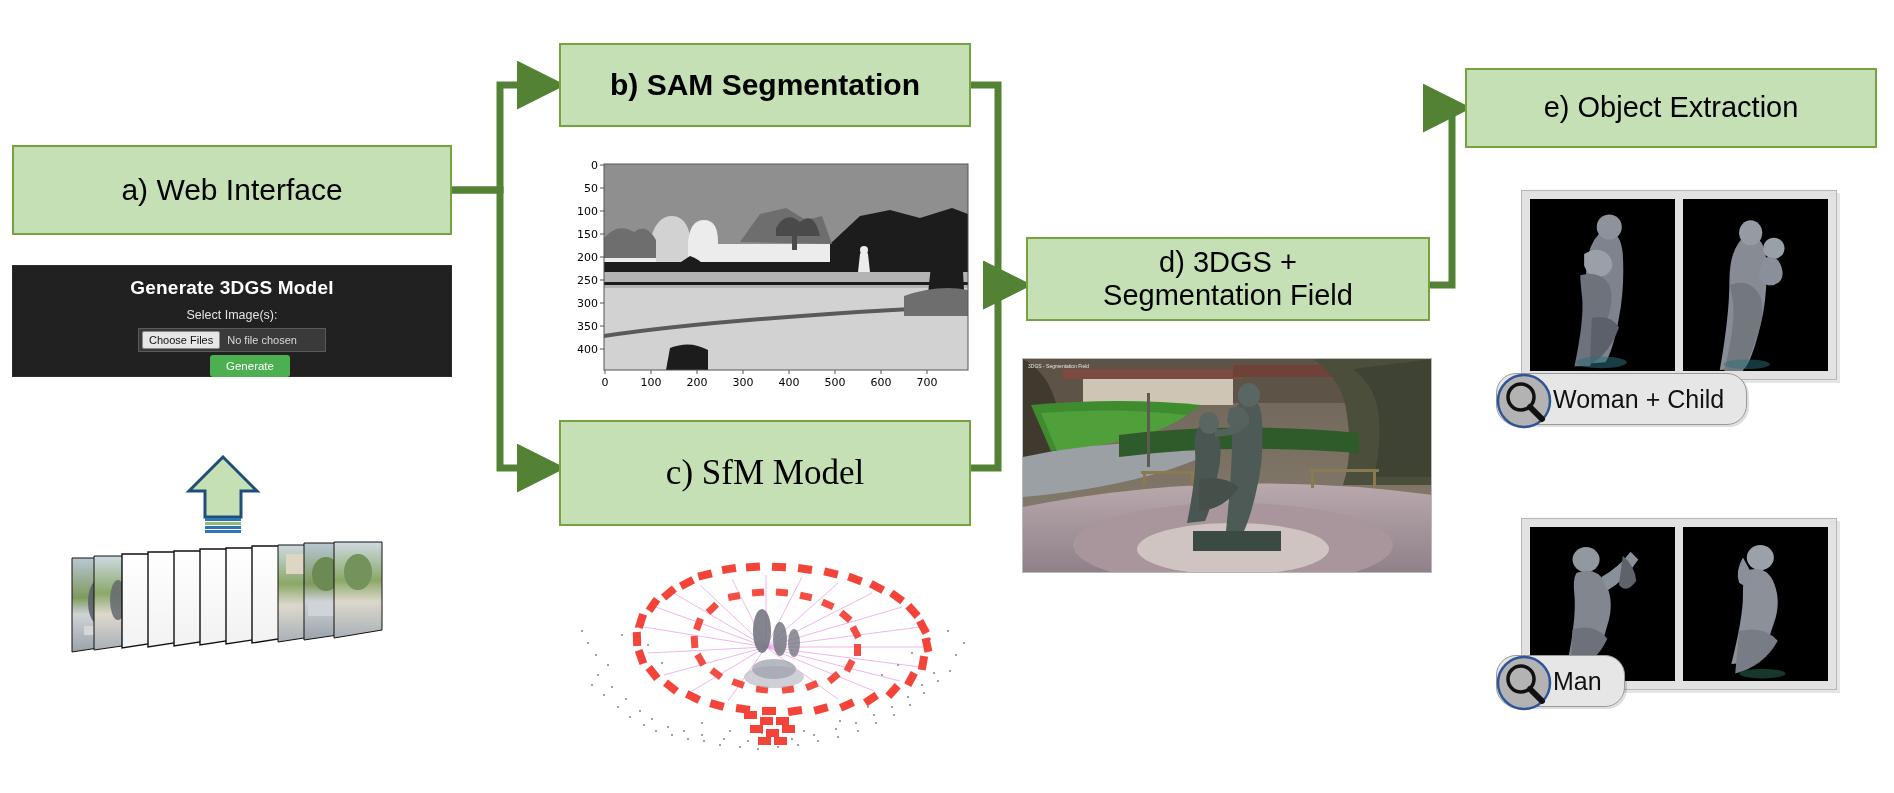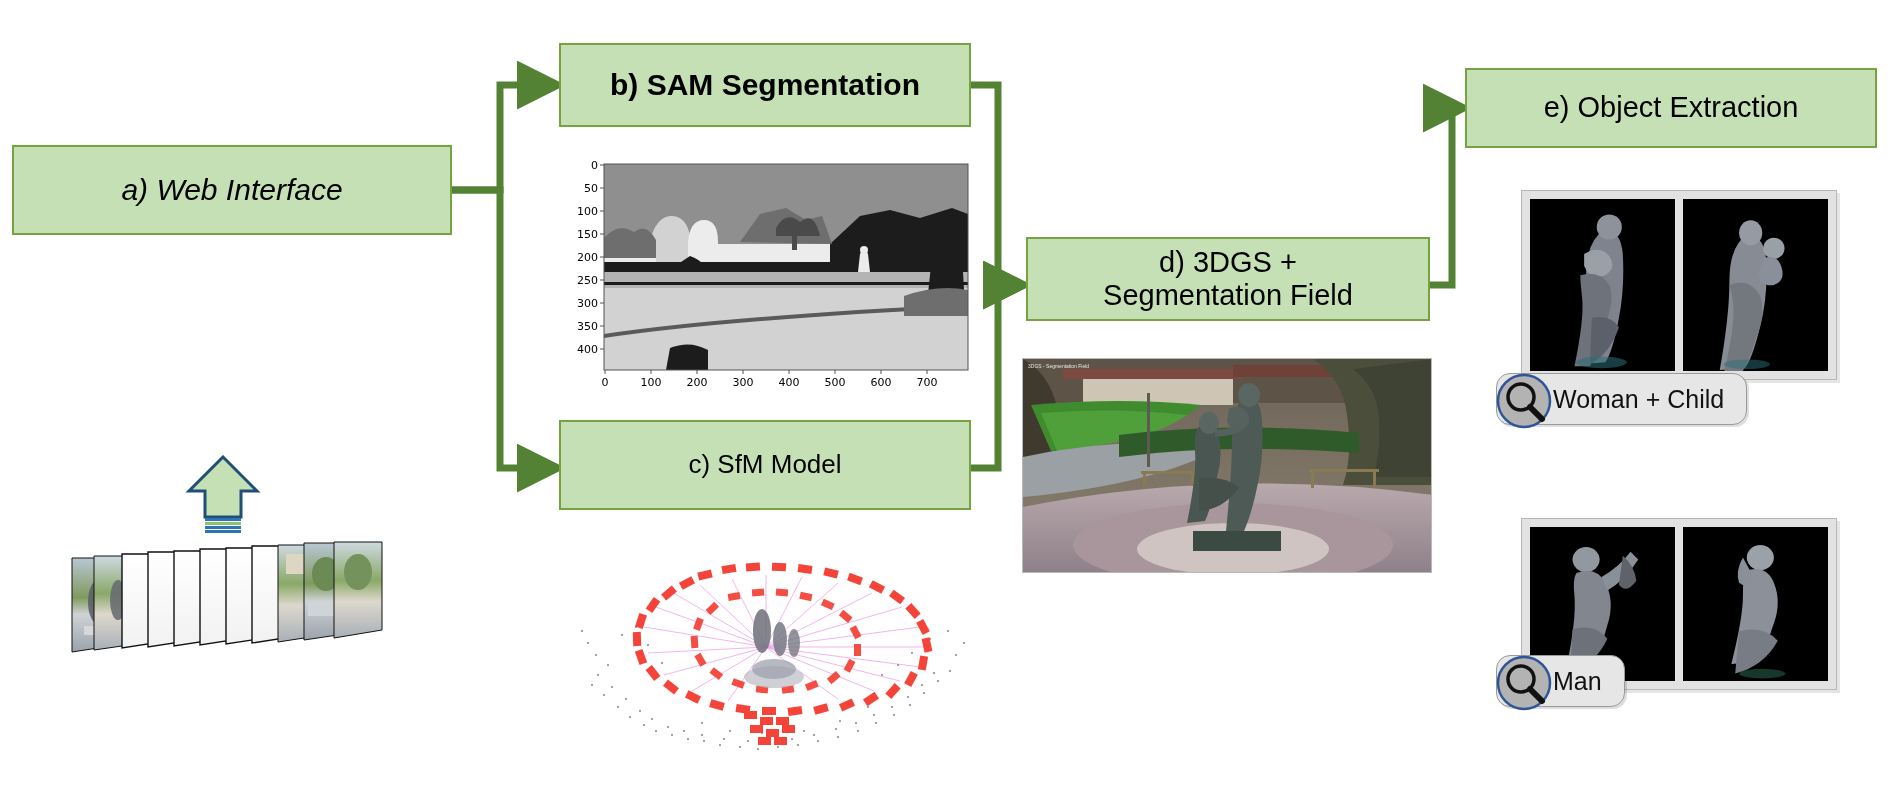--- a/index.html
+++ b/index.html
@@ -16,23 +16,23 @@
   .pbox {
     position: absolute;
     background: #c5e0b4;
     border: 2px solid #76a240;
     display: flex; align-items: center; justify-content: center;
     text-align: center;
     color: #000;
     line-height: 1.15;
     white-space: pre-line;
   }
-  #box-a { left: 12px;   top: 145px; width: 440px; height: 90px;  font-size: 30px; font-style: italic; }
+  #box-a { left: 12px;   top: 145px; width: 440px; height: 90px;  font-size: 30px; }
   #box-b { left: 559px;  top: 43px;  width: 412px; height: 84px;  font-size: 30px; font-weight: bold; }
-  #box-c { left: 559px;  top: 420px; width: 412px; height: 90px;  font-size: 26px; }
+  #box-c { left: 559px;  top: 420px; width: 412px; height: 106px;  font-size: 35px; font-family: Liberation Serif, serif; }
   #box-d { left: 1026px; top: 237px; width: 404px; height: 84px;  font-size: 29px; }
   #box-e { left: 1465px; top: 68px;  width: 412px; height: 80px;  font-size: 29px; align-items: center; }
 
   
   #wires { position: absolute; left: 0; top: 0; width: 1894px; height: 793px; pointer-events: none; }
 
   
   #webpanel {
     position: absolute; left: 12px; top: 265px; width: 440px; height: 112px;
     background: #212121; border: 1px solid #2c2c2c;
@@ -86,21 +86,21 @@
     box-shadow: 3px 3px 0 rgba(0,0,0,.10);
     display:flex; gap:8px; padding:8px;
   }
   #excard-1 { left: 1521px; top: 190px; width: 316px; height: 190px; }
   #excard-2 { left: 1521px; top: 518px; width: 316px; height: 172px; }
   .exthumb { flex:1; background:#000; overflow:hidden; position:relative; }
 
   
   .maglabel { position: absolute; display:flex; align-items:center; }
   .maglabel .pill {
-    background:#e6e6e6; border:1px solid #9a9a9a; border-radius:14px;
+    background:#e6e6e6; border:1px solid #9a9a9a; border-radius:20px;
     box-shadow: 2px 2px 0 rgba(0,0,0,.13);
     height:52px; display:flex; align-items:center;
     padding:0 22px 0 56px; font-size:25px; color:#111;justify-content:center;
   }
   .maglabel .glass {
     position:absolute; left:0; top:0; width:56px; height:56px;
   }
   #mag-1 { left: 1496px; top: 373px; }
   #mag-2 { left: 1496px; top: 655px; }
 </style>
@@ -135,20 +135,29 @@
     <span>c) SfM Model</span>
   </div>
   <div class="pbox" id="box-d">
     <span>d) 3DGS +
 Segmentation Field</span>
   </div>
   <div class="pbox" id="box-e">
     <span>e) Object Extraction</span>
   </div>
 
+  <div id="webpanel">
+    <div id="wp-title">Generate 3DGS Model</div>
+    <div id="wp-label">Select Image(s):</div>
+    <div id="wp-filerow">
+      <span id="wp-choose">Choose Files</span>
+      <span id="wp-nofile">No file chosen</span>
+    </div>
+    <button id="wp-generate">Generate</button>
+  </div>
 
   <svg id="uparrow" viewBox="0 0 76 78">
     <path d="M38,2 L72,36 L56,36 L56,62 L20,62 L20,36 L4,36 Z" fill="#c5e0b4" stroke="#1f4e79" stroke-width="3"></path>
     <rect x="20" y="63" width="36" height="3" fill="#2e75b6"></rect>
     <rect x="20" y="67" width="36" height="3" fill="#8fbf6a"></rect>
     <rect x="20" y="71" width="36" height="3" fill="#2e75b6"></rect>
     <rect x="20" y="75" width="36" height="3" fill="#2e75b6"></rect>
   </svg>
 
   <svg id="photostack" viewBox="0 0 330 128">

